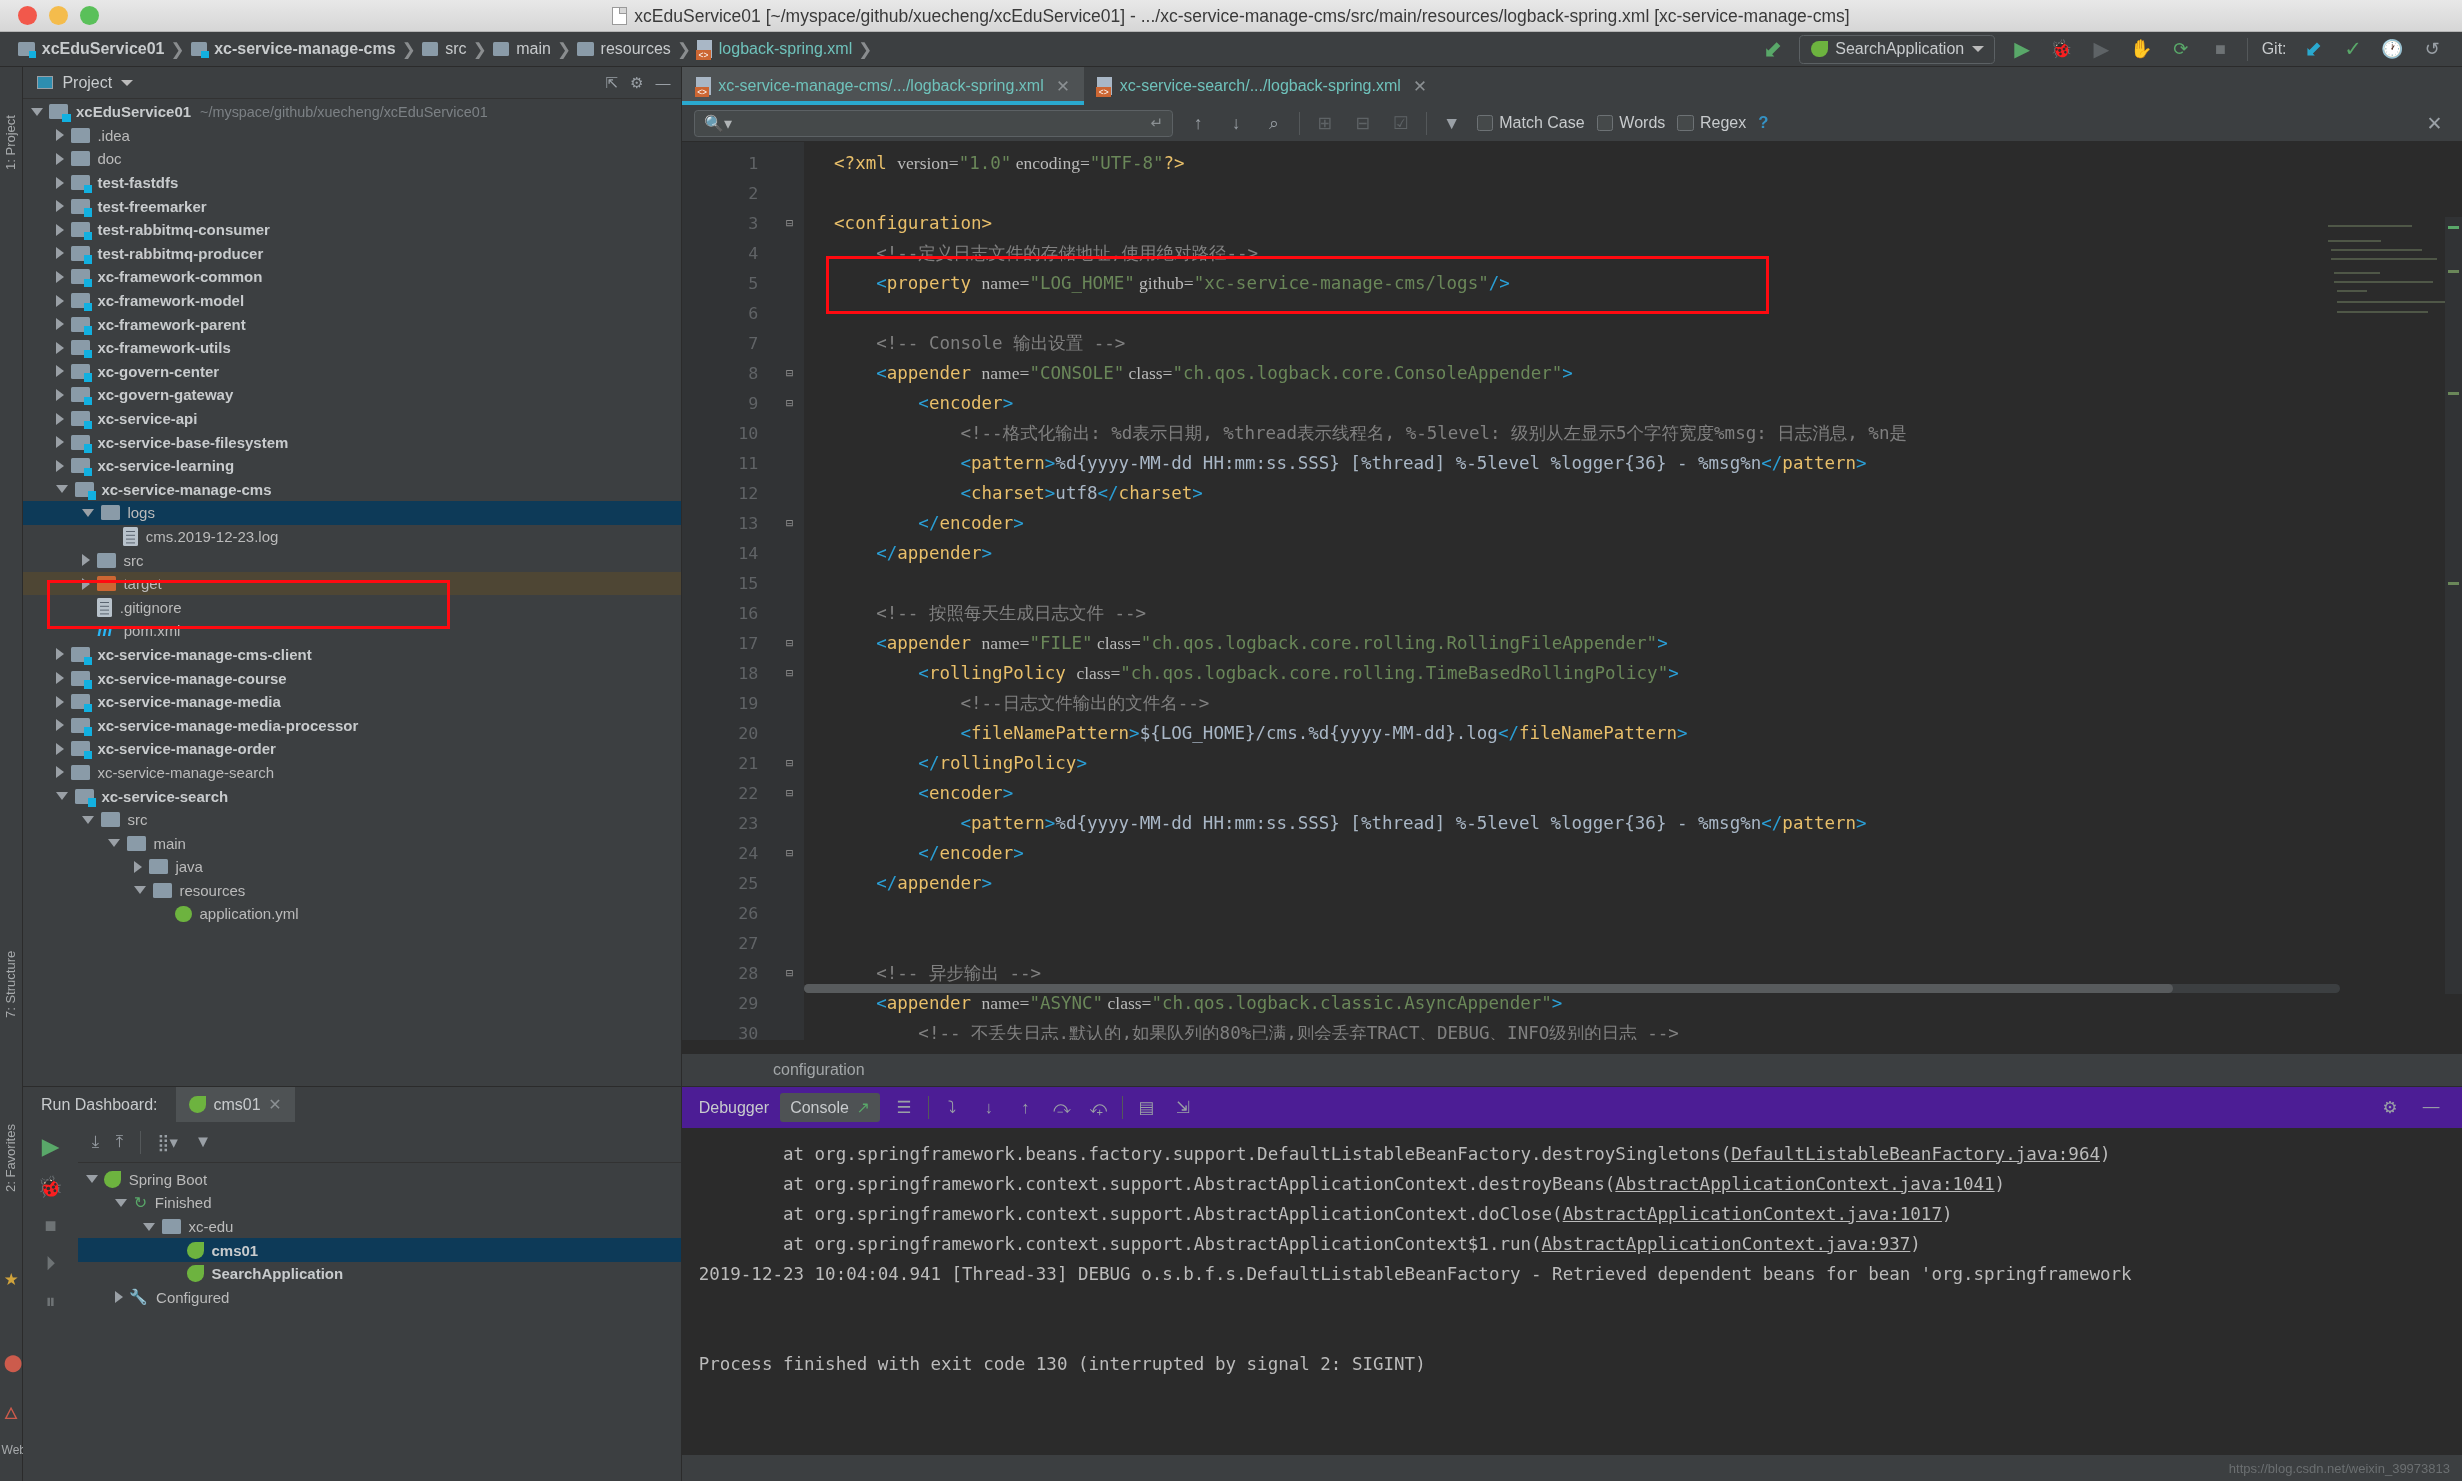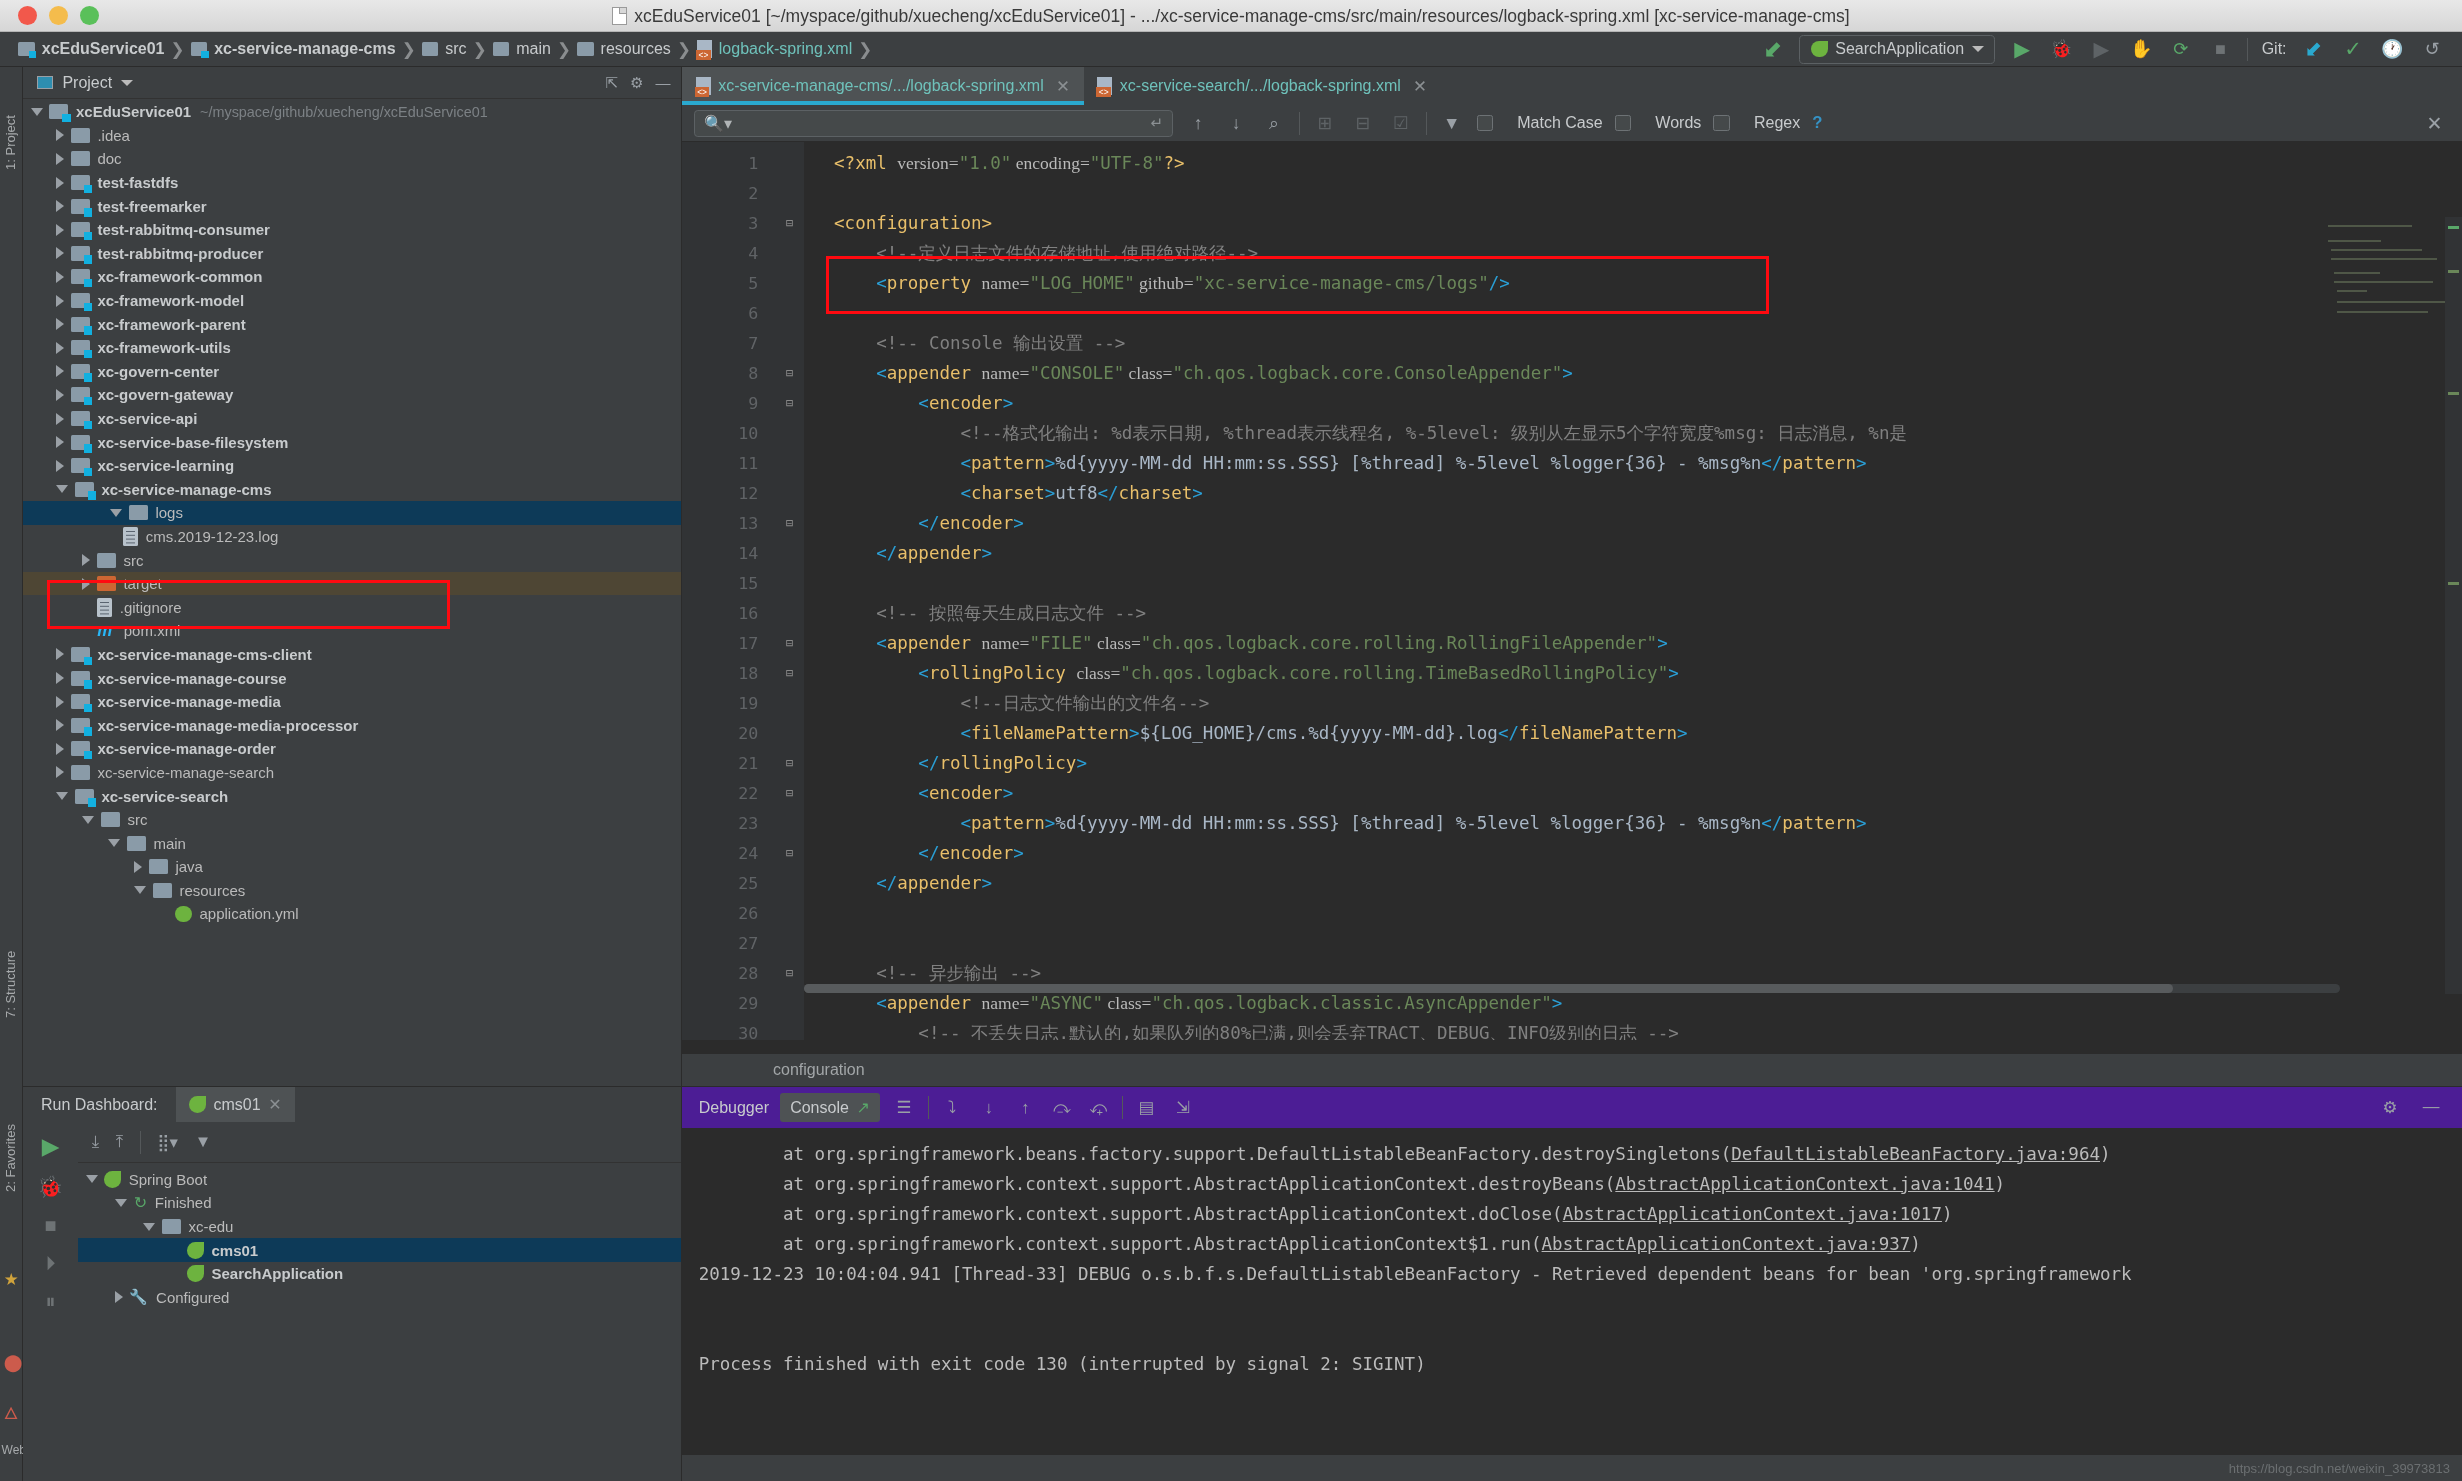--- a/index.html
+++ b/index.html
@@ -134,21 +134,21 @@
     width:479px; height:27px; border:0.8px solid #5c6164; border-radius:3.8px; background:#45494a;
     display:flex; align-items:center; padding:0 9px; gap:6px;
   }
   .findinput .mag { color:#b0b4b6; font-size:16px; }
   .findinput input {
     flex:1; background:transparent; border:none; outline:none; color:#c8cbcd; font-size:15px;
     font-family:"Liberation Sans",sans-serif;
   }
   .fb-ico { color:#9aa0a6; font-size:17.5px; width:26px; text-align:center; }
   .fb-ico.dim { color:#5e6366; }
-  .chk { display:flex; align-items:center; gap:24px; color:#c8cbcd; font-size:16px; }
+  .chk { display:flex; align-items:center; gap:6px; color:#c8cbcd; font-size:16px; }
   .chkbox { width:16.7px; height:16.7px; border:0.8px solid #6d7275; border-radius:2.3px; background:#45494a; }
   .qmark { color:#3592c4; font-size:16.7px; font-weight:bold; }
   .fb-close { margin-left:auto; color:#9aa0a6; font-size:19px; margin-right:7.6px;}
 
   .code-area { position:absolute; top:75px; left:0; right:0; bottom:46px; background:#2b2b2b; overflow:hidden; }
   .gutter {
     position:absolute; left:0; top:0; bottom:0; width:93px; background:#313335;
     text-align:right; padding-top:6px;
   }
   .gutter div { height:30px; line-height:30px; padding-right:16.7px; color:#606366; font-size:16.7px;
@@ -388,21 +388,21 @@
         <div class="trow bold" style="padding-left:33px">
           <span class="tw right"></span>
           <span class="folder mod"></span>
           <span>xc-service-learning</span>
         </div>
         <div class="trow bold" style="padding-left:33px">
           <span class="tw down"></span>
           <span class="folder mod"></span>
           <span>xc-service-manage-cms</span>
         </div>
-        <div class="trow sel" style="padding-left:87px">
+        <div class="trow sel" style="padding-left:59px">
           <span class="tw down"></span>
           <span class="folder"></span>
           <span>logs</span>
         </div>
         <div class="trow" style="padding-left:85px">
           <span class="tw none"></span>
           <span class="filedoc"></span>
           <span>cms.2019-12-23.log</span>
         </div>
         <div class="trow" style="padding-left:59px">

